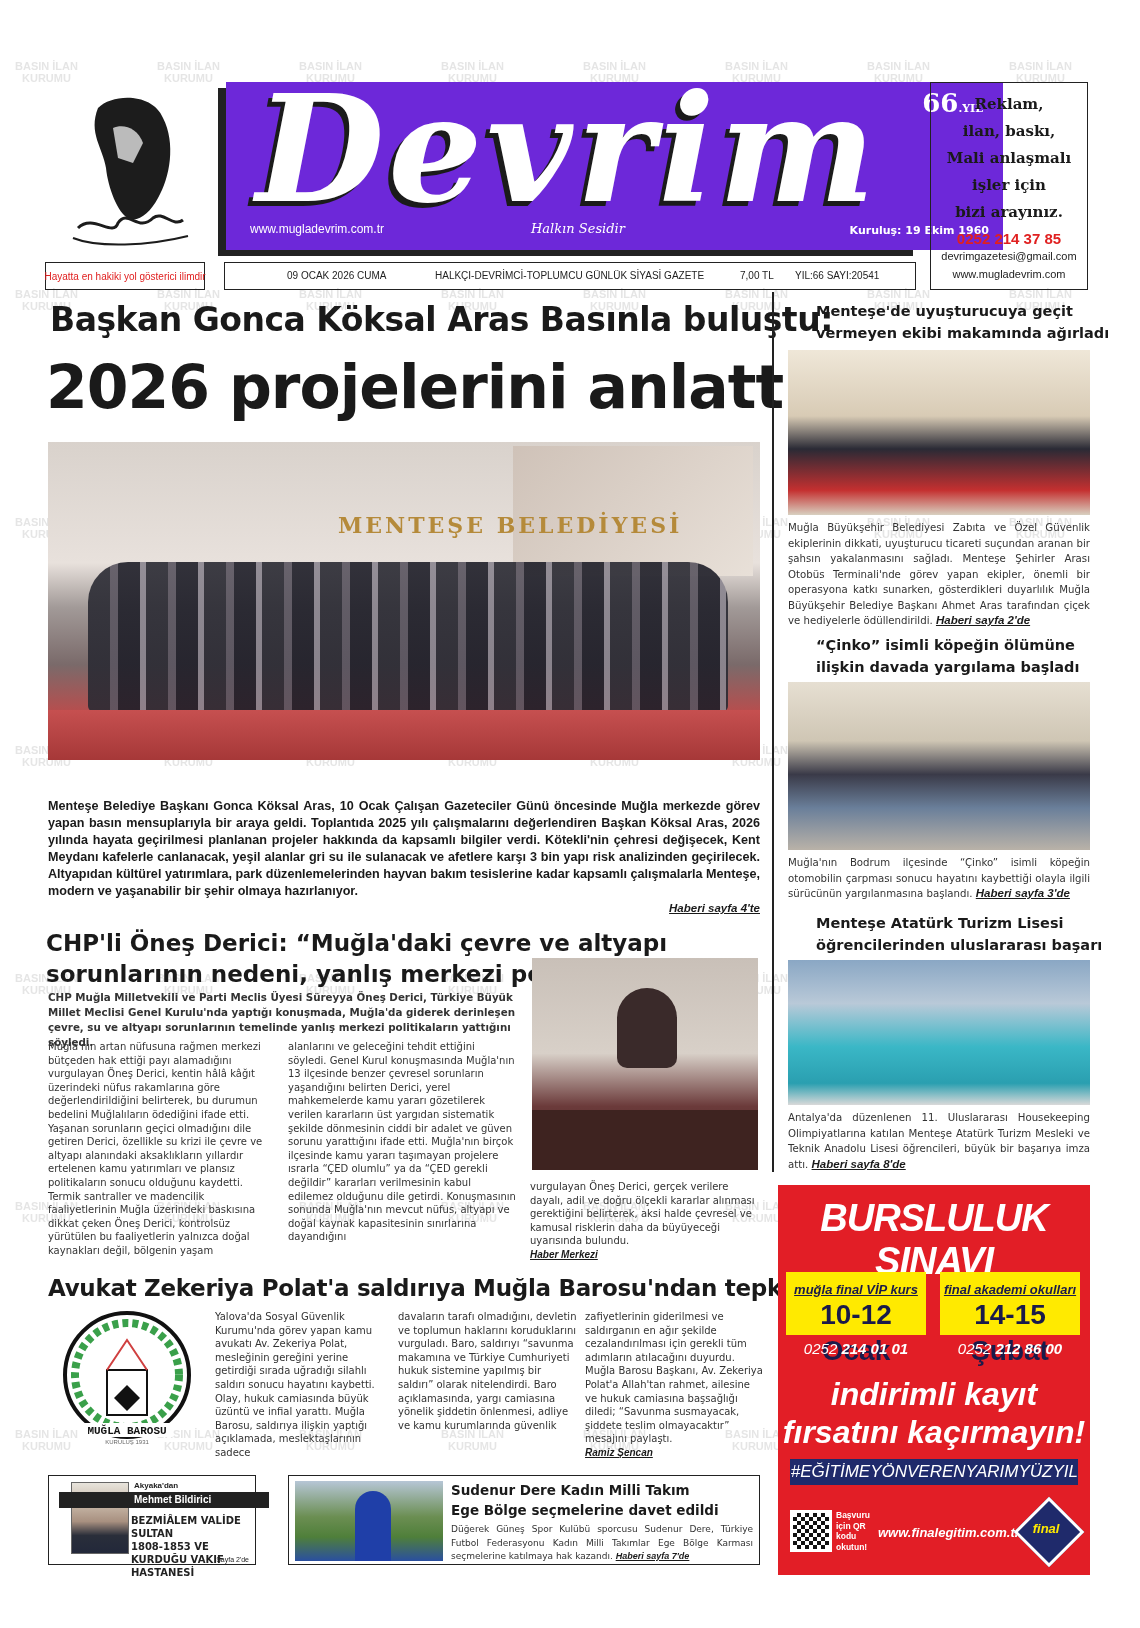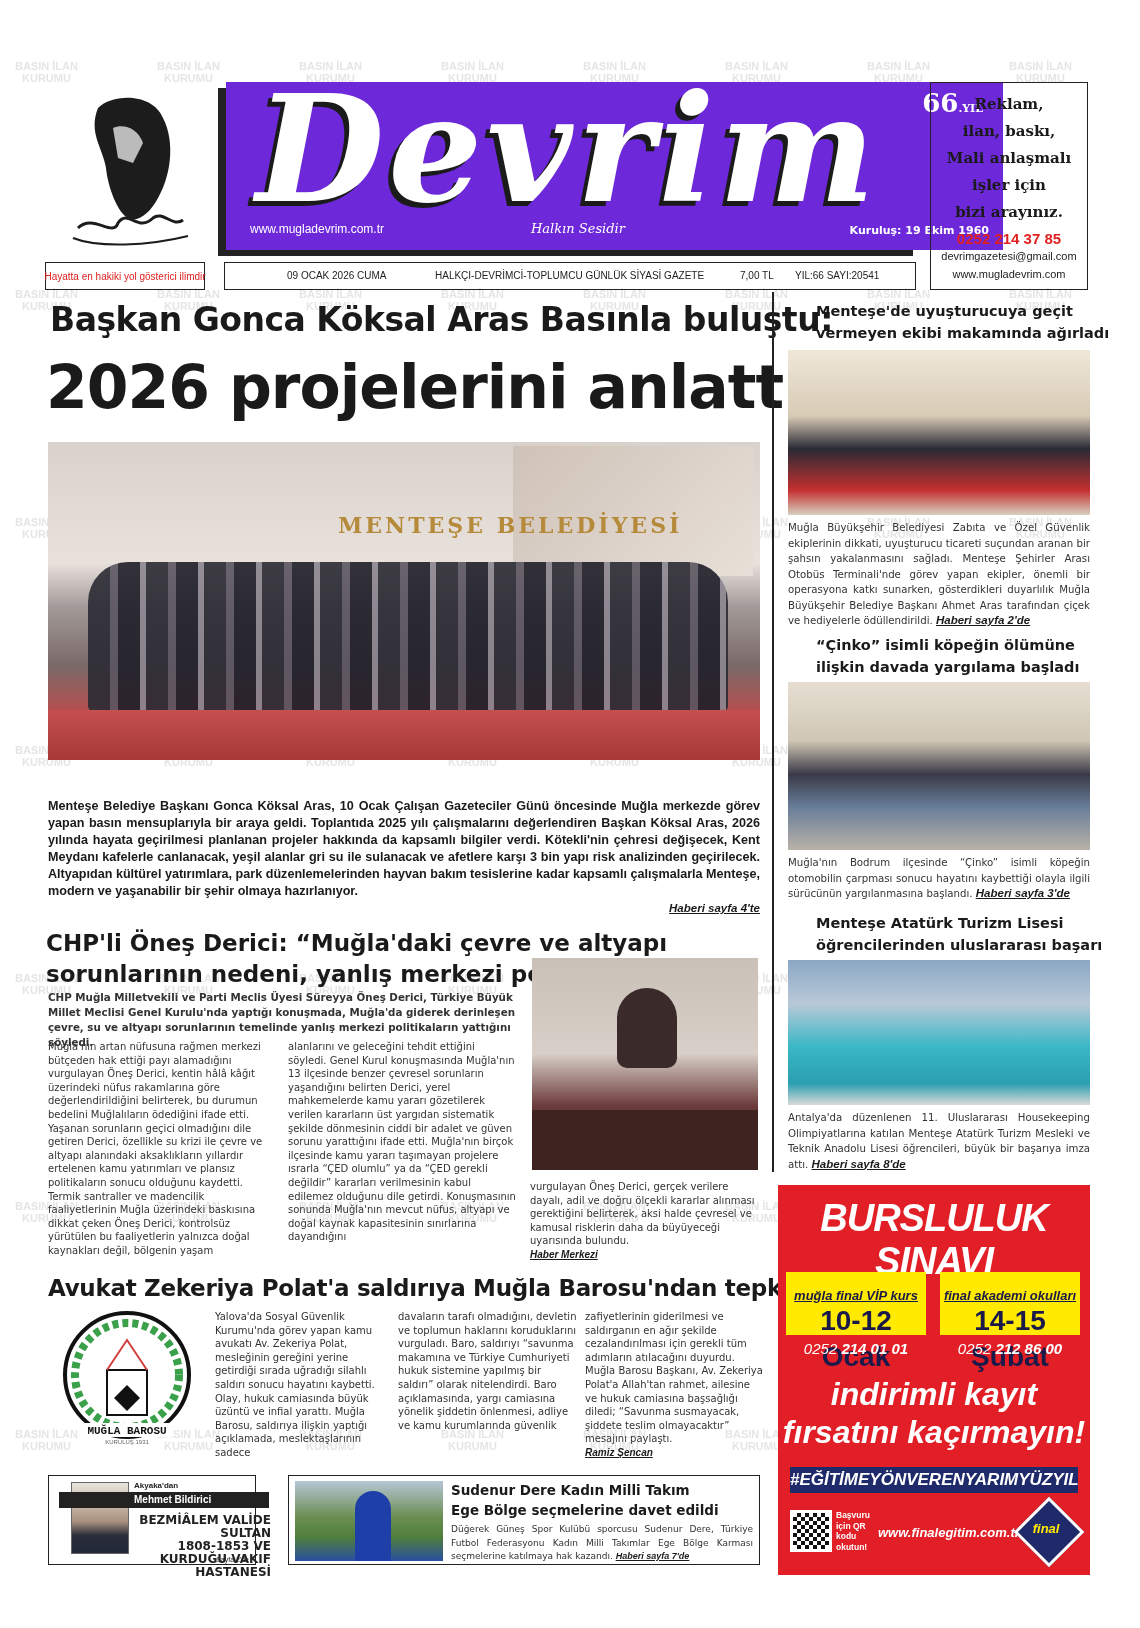--- a/index.html
+++ b/index.html
@@ -55,26 +55,26 @@
   .logo-baro { left: 52px; top: 1305px; width: 150px; height: 150px; }
 
   
   .col-box { left: 48px; top: 1475px; width: 208px; height: 90px; border: 1.5px solid #222; }
   .sude-box { left: 288px; top: 1475px; width: 472px; height: 90px; border: 1.5px solid #222; }
 
   
   .ad-red { left: 778px; top: 1185px; width: 312px; height: 390px; background:#e21e26; overflow:hidden; }
   .ad-title { position:absolute; left:0; top: 12px; width:100%; text-align:center; color:#fff; font-family:"Liberation Sans", sans-serif; font-weight:bold; font-style:italic; font-size: 38px; letter-spacing: -1px; }
   .ad-yellow { position:absolute; top: 87px; width: 140px; height: 63px; background:#ffea00; text-align:center; }
-  .ad-yellow .t { font-family:"Liberation Sans", sans-serif; font-weight:bold; font-style:italic; text-decoration: underline; font-size: 13px; color:#1a1a4a; margin-top: 16px; }
+  .ad-yellow .t { font-family:"Liberation Sans", sans-serif; font-weight:bold; font-style:italic; text-decoration: underline; font-size: 13px; color:#1a1a4a; margin-top: 10px; }
   .ad-yellow .d { font-family:"Liberation Sans", sans-serif; font-weight:bold; font-size: 28px; color:#1a1a4a; line-height: 36px; }
   .ad-phone { position:absolute; top: 155px; width: 150px; text-align:center; color:#fff; font-family:"Liberation Sans", sans-serif; font-style: italic; font-size: 15px; }
   .ad-phone b { font-weight:bold; }
   .ad-big { position:absolute; left:0; top: 190px; width:100%; text-align:center; color:#fff; font-family:"Liberation Sans", sans-serif; font-weight:bold; font-style:italic; font-size: 32px; line-height: 38px; }
-  .ad-hashtag { position:absolute; left: 12px; top: 282px; width: 288px; height: 26px; background:#1f2a6b; color:#fff; text-align:left; font-family:"Liberation Sans", sans-serif; font-weight:bold; font-style:italic; font-size: 17px; line-height: 26px; }
+  .ad-hashtag { position:absolute; left: 12px; top: 274px; width: 288px; height: 26px; background:#1f2a6b; color:#fff; text-align:right; font-family:"Liberation Sans", sans-serif; font-weight:normal; font-style:italic; font-size: 17px; line-height: 26px; }
   .ad-qr { position:absolute; left: 12px; top: 325px; width: 42px; height: 42px; background: repeating-conic-gradient(#111 0 25%, #fff 0 50%) 0 0/8px 8px; border: 3px solid #fff; }
   .ad-qr-label { position:absolute; left: 58px; top: 325px; color:#fff; font-family:"Liberation Sans", sans-serif; font-weight:bold; font-size: 8.5px; line-height: 10.5px; }
   .ad-url { position:absolute; left: 100px; top: 340px; color:#fff; font-family:"Liberation Sans", sans-serif; font-weight:bold; font-style:italic; font-size: 13px; }
   .ad-logo { position:absolute; left: 246px; top: 322px; width: 50px; height: 50px; background:#1f2a6b; transform: rotate(45deg); border: 3px solid #fff; }
   .ad-logo span { position:absolute; left: 4px; top: 14px; transform: rotate(-45deg); color:#ffea00; font-family:"Liberation Sans", sans-serif; font-weight:bold; font-style:italic; font-size: 13px; }
 
   .watermark { position:absolute; font-family:"Liberation Sans", sans-serif; font-weight:bold; font-size: 11px; color: rgba(180,180,180,0.35); text-align:center; line-height: 12px; pointer-events:none; }
 </style>
 </head>
 <body>
@@ -411,21 +411,21 @@
 <div class="abs col-text" style="left:585px;top:1310px;width:178px">
   <span>zafiyetlerinin giderilmesi ve saldırganın en ağır şekilde cezalandırılması için gerekli tüm adımların atılacağını duyurdu. Muğla Barosu Başkanı, Av. Zekeriya Polat'a Allah'tan rahmet, ailesine ve hukuk camiasına başsağlığı diledi; “Savunma susmayacak, şiddete teslim olmayacaktır” mesajını paylaştı.</span><br>
   <span class="ref" style="font-size:10px">Ramiz Şencan</span>
 </div>
 
 <div class="abs col-box">
   <div style="position:absolute;left:22px;top:6px;width:58px;height:72px;background:linear-gradient(180deg,#e8e4dc 0%,#c8b8a8 30%,#a89080 55%,#2a2e3a 75%,#22283a 100%);border:1px solid #666"></div>
   <div style="position:absolute;left:85px;top:5px;font-family:'Liberation Sans',sans-serif;font-weight:bold;font-size:8px;color:#222">Akyaka'dan</div>
   <div style="position:absolute;left:10px;top:16px;width:210px;height:16px;background:#222"></div>
   <div style="position:absolute;left:85px;top:18px;font-family:'Liberation Sans',sans-serif;font-weight:bold;font-size:10px;color:#fff">Mehmet Bildirici</div>
-  <div style="position:absolute;left:82px;top:38px;width:140px;text-align:right;font-family:'DejaVu Sans',sans-serif;font-weight:bold;font-size:12px;line-height:13px;color:#222">
+  <div style="position:absolute;left:82px;top:38px;width:140px;text-align:left;font-family:'DejaVu Sans',sans-serif;font-weight:bold;font-size:10px;line-height:13px;color:#222">
     <div>BEZMİÂLEM VALİDE SULTAN</div>
     <div>1808-1853 VE</div>
     <div>KURDUĞU VAKIF HASTANESİ</div>
   </div>
   <div style="position:absolute;right:6px;bottom:1px;font-family:'Liberation Sans',sans-serif;font-size:7px;color:#222">Sayfa 2'de</div>
 </div>
 
 <div class="abs sude-box">
   <div style="position:absolute;left:6px;top:5px;width:148px;height:80px;background:linear-gradient(180deg,#b6c6d6 0%,#6b8e52 45%,#4f7f3a 70%,#2a4fa0 100%)">
     <div style="position:absolute;left:60px;top:10px;width:36px;height:70px;background:#1f3fa8;border-radius:18px 18px 0 0"></div>

